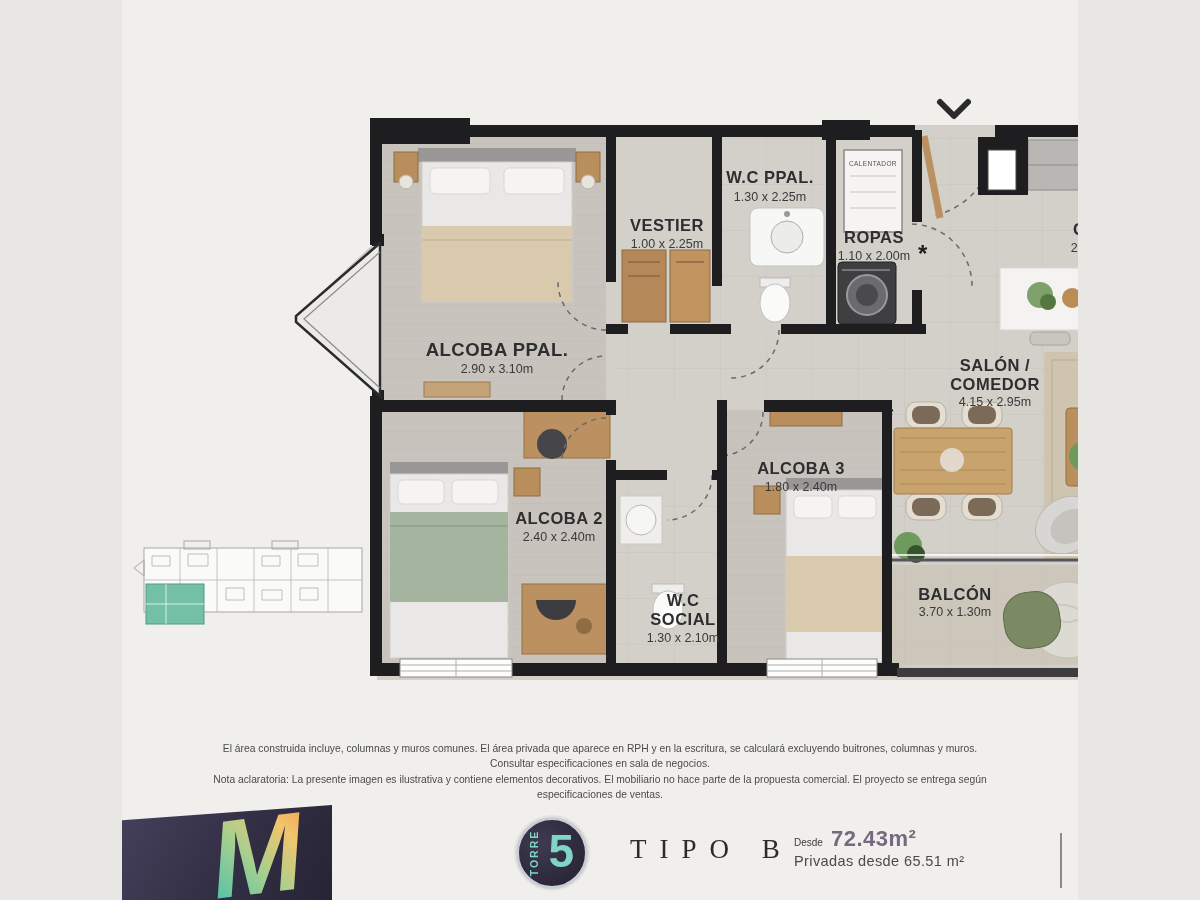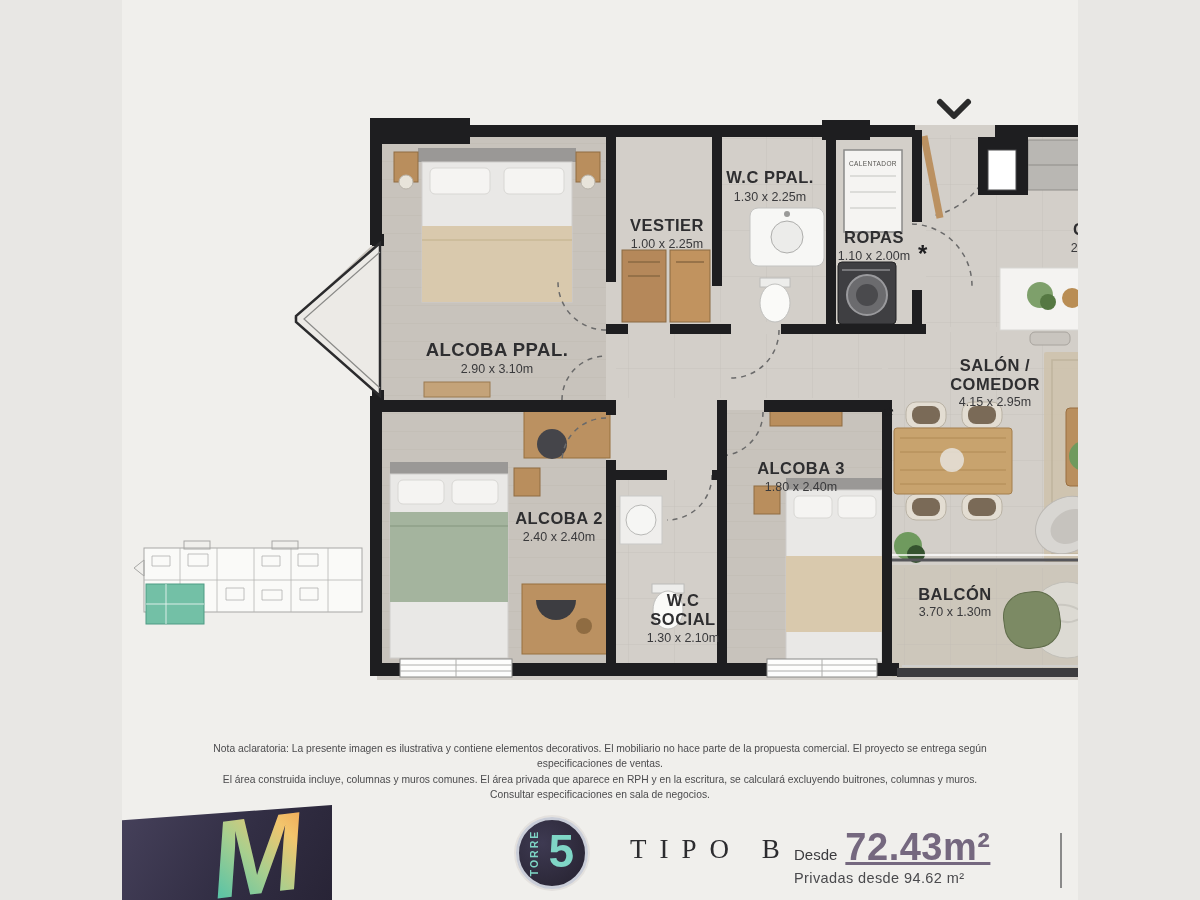--- a/index.html
+++ b/index.html
@@ -21,22 +21,22 @@
   .m-logo{position:absolute;left:70px;top:790px;width:185px;height:115px;overflow:visible;}
   .badge{position:absolute;left:394px;top:817px;width:72px;height:72px;border-radius:50%;
     background:radial-gradient(circle at 35% 35%,#3e3a52,#2b2737 75%);
     border:3px solid #c9cdd8;box-shadow:0 0 0 2px #e4e1de;box-sizing:border-box;}
   .badge .torre{position:absolute;left:9px;top:50%;transform:translateY(-50%) rotate(180deg);
     writing-mode:vertical-rl;font-size:10.5px;font-weight:bold;letter-spacing:2px;color:#7fd6c6;}
   .badge .five{position:absolute;right:11px;top:4px;font-size:46px;font-weight:bold;color:#7fd6c6;}
   .tipo{position:absolute;left:508px;top:834px;font-size:27px;letter-spacing:13px;color:#2c2c2f;font-weight:500;font-family:Liberation Serif, serif;}
   .area-block{position:absolute;left:672px;top:826px;width:260px;color:#3b3b3e;}
   .area-row{display:flex;align-items:baseline;gap:8px;}
-  .area-prefix{font-size:15px;color:#3b3b3e;}
-  .area-value{font-size:38px;font-weight:bold;color:#75687f;letter-spacing:.5px;text-decoration:underline;}
+  .area-prefix{font-size:10px;color:#3b3b3e;}
+  .area-value{font-size:22px;font-weight:bold;color:#75687f;letter-spacing:.5px;}
   .area-private{font-size:14.5px;color:#4a4a4d;letter-spacing:.4px;margin-top:1px;}
   .divider{position:absolute;left:938px;top:833px;width:2px;height:55px;background:#8a8a8a;}
   .brand{position:absolute;left:1015px;top:828px;width:170px;height:64px;}
   .brand .small{position:absolute;right:14px;top:12px;font-size:10px;font-weight:bold;
     letter-spacing:1.2px;color:#9aabb2;}
   .brand .name{position:absolute;left:10px;top:14px;font-family:"DejaVu Serif",serif;
     font-style:italic;font-weight:bold;font-size:34px;color:#9aabb2;transform:rotate(-5deg);}
 </style>
 </head>
 <body>
@@ -316,22 +316,22 @@
     <path d="M30 556 h18 v10 h-18 z M66 554 h20 v12 h-20 z M140 556 h18 v10 h-18 z M176 554 h20 v12 h-20 z M104 588 h18 v12 h-18 z M140 590 h20 v10 h-20 z M178 588 h18 v12 h-18 z" fill="none" stroke="#b0b0ae" stroke-width="0.8"></path>
     <rect x="62" y="541" width="26" height="8" fill="none" stroke="#a7a7a5"></rect>
     <rect x="150" y="541" width="26" height="8" fill="none" stroke="#a7a7a5"></rect>
     <polygon points="22,560 12,568 22,576" fill="none" stroke="#a7a7a5"></polygon>
     <rect x="24" y="584" width="58" height="40" fill="#73c0a6" stroke="#4f9b84"></rect>
     <path d="M44 584 v40 M24 604 h58" stroke="#e6f3ee" stroke-width="0.9" fill="none"></path>
   </g>
 </svg>
 
 <div class="notes">
+  <p class="disclaimer">El área construida incluye, columnas y muros comunes. El área privada que aparece en RPH y en la escritura, se calculará excluyendo buitrones, columnas y muros. Consultar especificaciones en sala de negocios.</p>
   <p class="disclaimer">Nota aclaratoria: La presente imagen es ilustrativa y contiene elementos decorativos. El mobiliario no hace parte de la propuesta comercial. El proyecto se entrega según especificaciones de ventas.</p>
-  <p class="disclaimer">El área construida incluye, columnas y muros comunes. El área privada que aparece en RPH y en la escritura, se calculará excluyendo buitrones, columnas y muros. Consultar especificaciones en sala de negocios.</p>
 </div>
 
 <div class="logo-shape"></div>
 <svg class="m-logo" viewBox="0 0 185 115">
   <defs>
     <linearGradient id="mgrad" x1="0" y1="1" x2="1" y2="0">
       <stop offset="0" stop-color="#3fbfae"></stop>
       <stop offset="0.45" stop-color="#a8cf8e"></stop>
       <stop offset="0.75" stop-color="#f2c56d"></stop>
       <stop offset="1" stop-color="#ee9d4e"></stop>
@@ -345,21 +345,21 @@
   <span class="five">5</span>
 </div>
 
 <div class="tipo">TIPO B</div>
 
 <div class="area-block">
   <div class="area-row">
     <span class="area-prefix">Desde</span>
     <span class="area-value">72.43m²</span>
   </div>
-  <div class="area-private">Privadas desde 94.62 m²</div>
+  <div class="area-private">Privadas desde 65.51 m²</div>
 </div>
 
 <div class="divider"></div>
 
 <div class="brand">
   <span class="small">Consultar</span>
   <span class="name">Monteazul</span>
 </div>
 
 </div>

